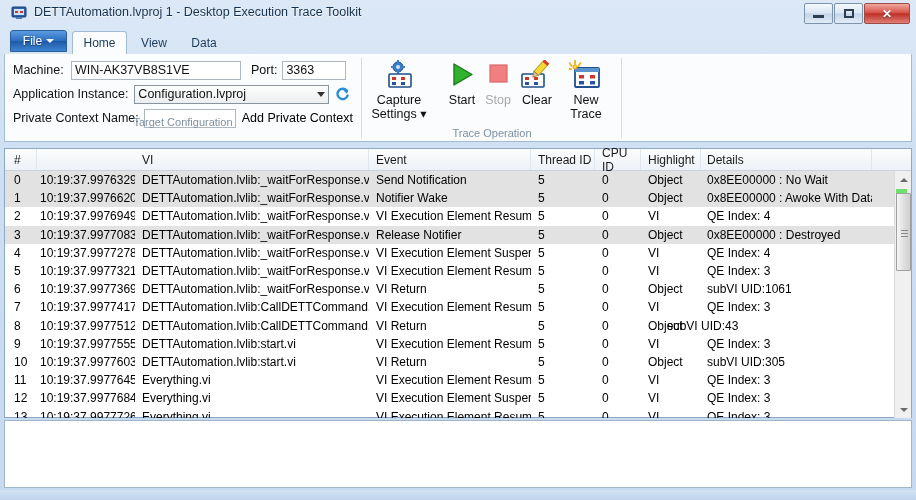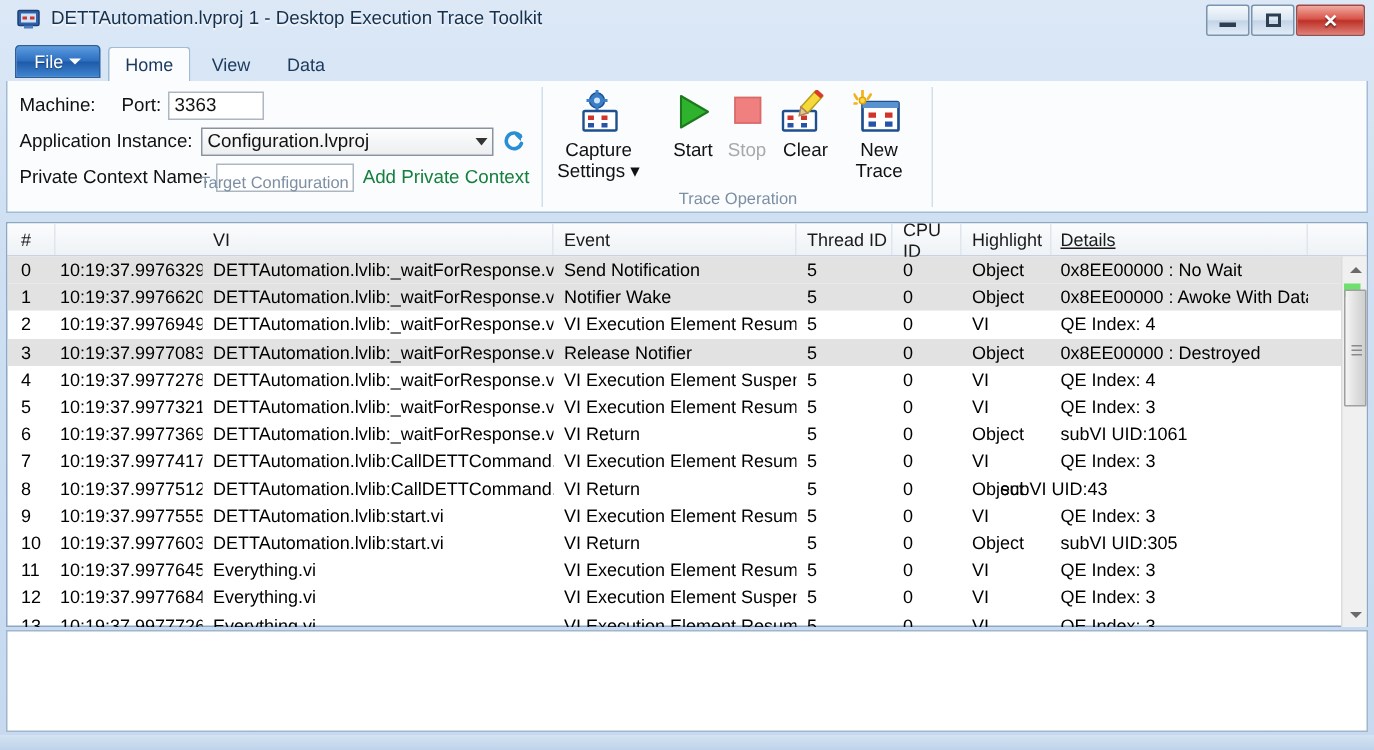--- a/index.html
+++ b/index.html
@@ -93,21 +93,21 @@
     font-size:12.5px;color:#111;padding:0 3px;box-sizing:border-box;
     display:flex;align-items:center;font-family:"Liberation Sans",sans-serif;
   }
   .fselect{
     border:1px solid #8a949f;height:19px;
     background:linear-gradient(180deg,#fdfdfd 0%,#eceef0 100%);
     font-size:12.5px;color:#111;padding:0 3px;box-sizing:border-box;
     display:flex;align-items:center;justify-content:space-between;
   }
   .refresh{width:16px;height:16px;margin-left:5px;}
-  .linkbtn{font-size:12.5px;color:#15803d;margin-left:6px;}
+  .linkbtn{font-size:12.5px;color:#000000;margin-left:6px;}
   
   .op{
     position:absolute;top:6px;width:58px;
     display:flex;flex-direction:column;align-items:center;
   }
   .opicon{height:30px;display:flex;align-items:flex-end;justify-content:center;}
   .oplabel{
     font-size:12.5px;color:#111;line-height:14px;text-align:center;margin-top:3px;
   }
   .oplabel.dim{color:#a9a9a9;}
@@ -237,20 +237,21 @@
         </svg>
       </span>
     </div>
   </div>
 
   <div class="ribbon">
 
     <div class="tc">
       <div class="frow">
         <span class="flabel" style="width:58px;">Machine:</span>
+        <span class="finput" style="width:170px;">WIN-AK37VB8S1VE</span>
         <span class="flabel" style="margin-left:10px;">Port:</span>
         <span class="finput" style="width:64px;margin-left:5px;">3363</span>
       </div>
 
       <div class="frow">
         <span class="flabel">Application Instance:</span>
         <span class="fselect" style="width:195px;margin-left:6px;">
           <span>Configuration.lvproj</span>
           <span style="width:0;height:0;border-left:4px solid transparent;border-right:4px solid transparent;border-top:5px solid #333;"></span>
         </span>
@@ -365,21 +366,21 @@
   </div>
 
   <div class="tablewrap">
     <div class="thead" id="thead">
         <div class="th" style="left: 4px; width: 28px;">#</div>
         <div class="th" style="left: 132px; width: 232px;">VI</div>
         <div class="th" style="left: 366px; width: 160px;">Event</div>
         <div class="th" style="left: 528px; width: 62px;">Thread ID</div>
         <div class="th" style="left: 592px; width: 44px;">CPU ID</div>
         <div class="th" style="left: 638px; width: 58px;">Highlight</div>
-        <div class="th" style="left: 697px; width: 170px; text-decoration: underline;">Details</div>
+        <div class="th" style="left: 697px; width: 170px;">Details</div>
       </div>
     <div class="tbody" id="tbody">
         <div class="trow alt">
           <div class="td" style="left: 4px; width: 28px;">0</div>
           <div class="td" style="left: 30px; width: 100px;">10:19:37.9976329</div>
           <div class="td" style="left: 132px; width: 232px;">DETTAutomation.lvlib:_waitForResponse.vi</div>
           <div class="td" style="left: 366px; width: 160px;">Send Notification</div>
           <div class="td" style="left: 528px; width: 62px;">5</div>
           <div class="td" style="left: 592px; width: 44px;">0</div>
           <div class="td" style="left: 638px; width: 58px;">Object</div>

